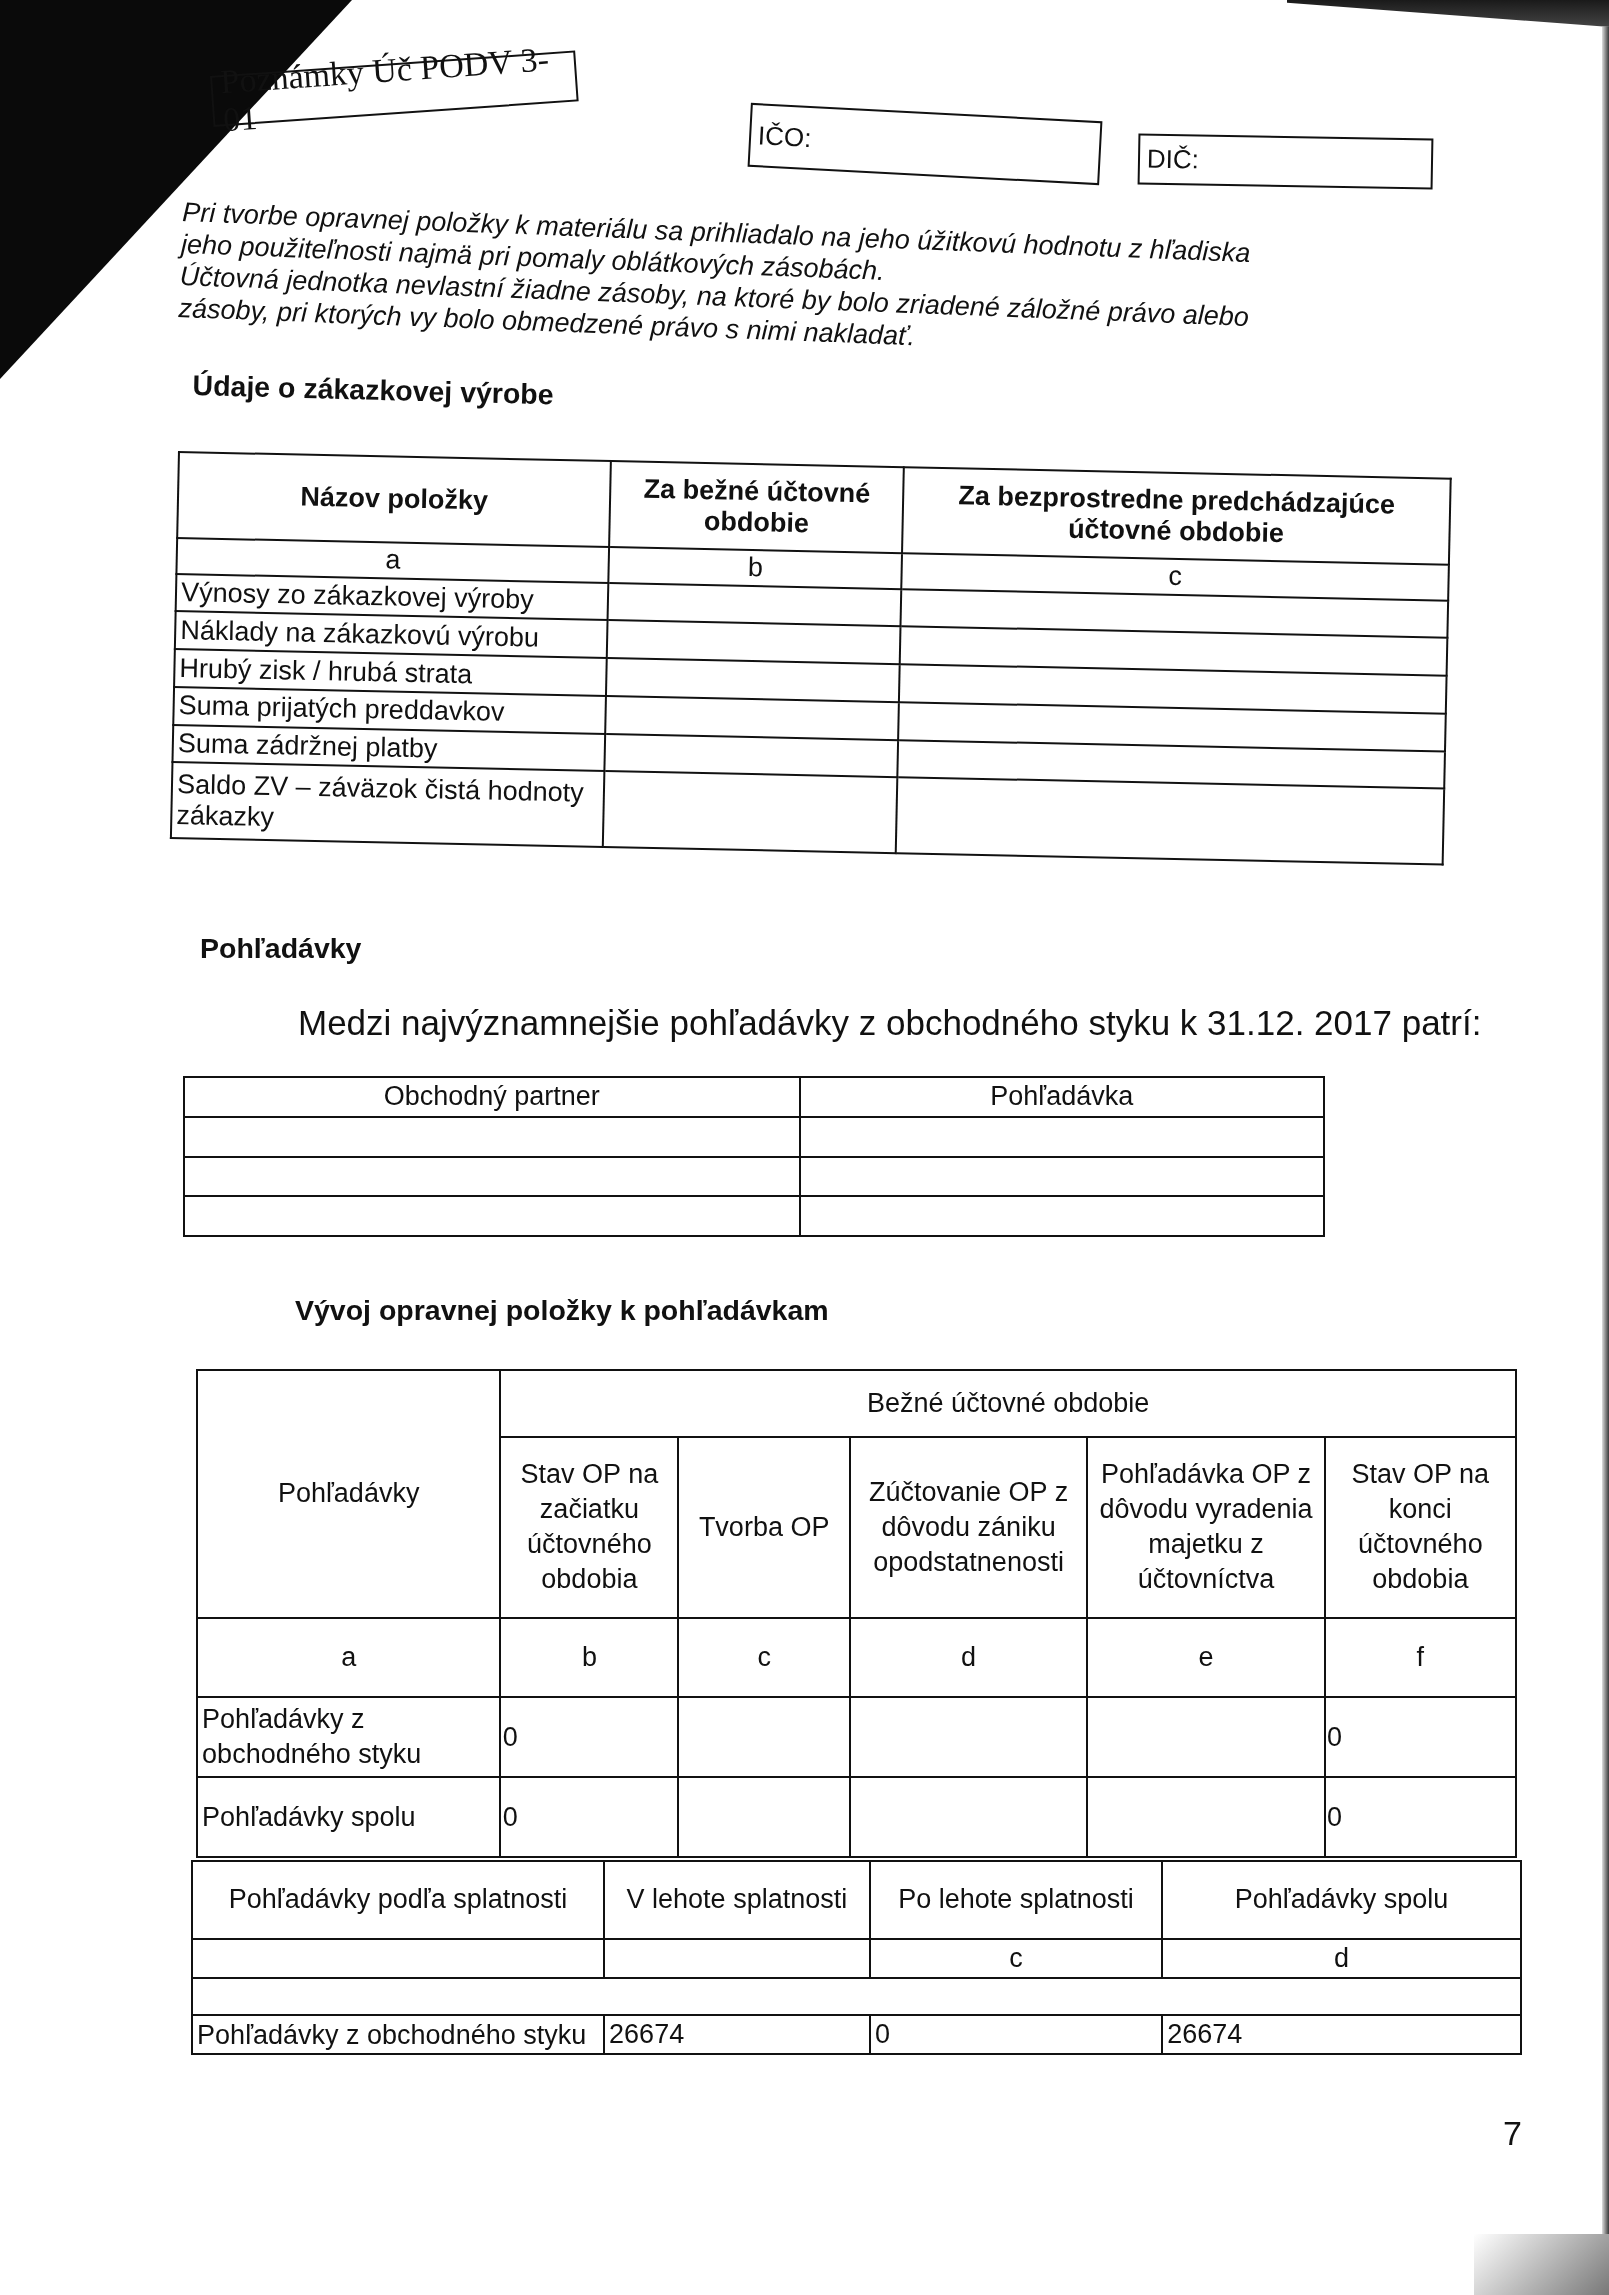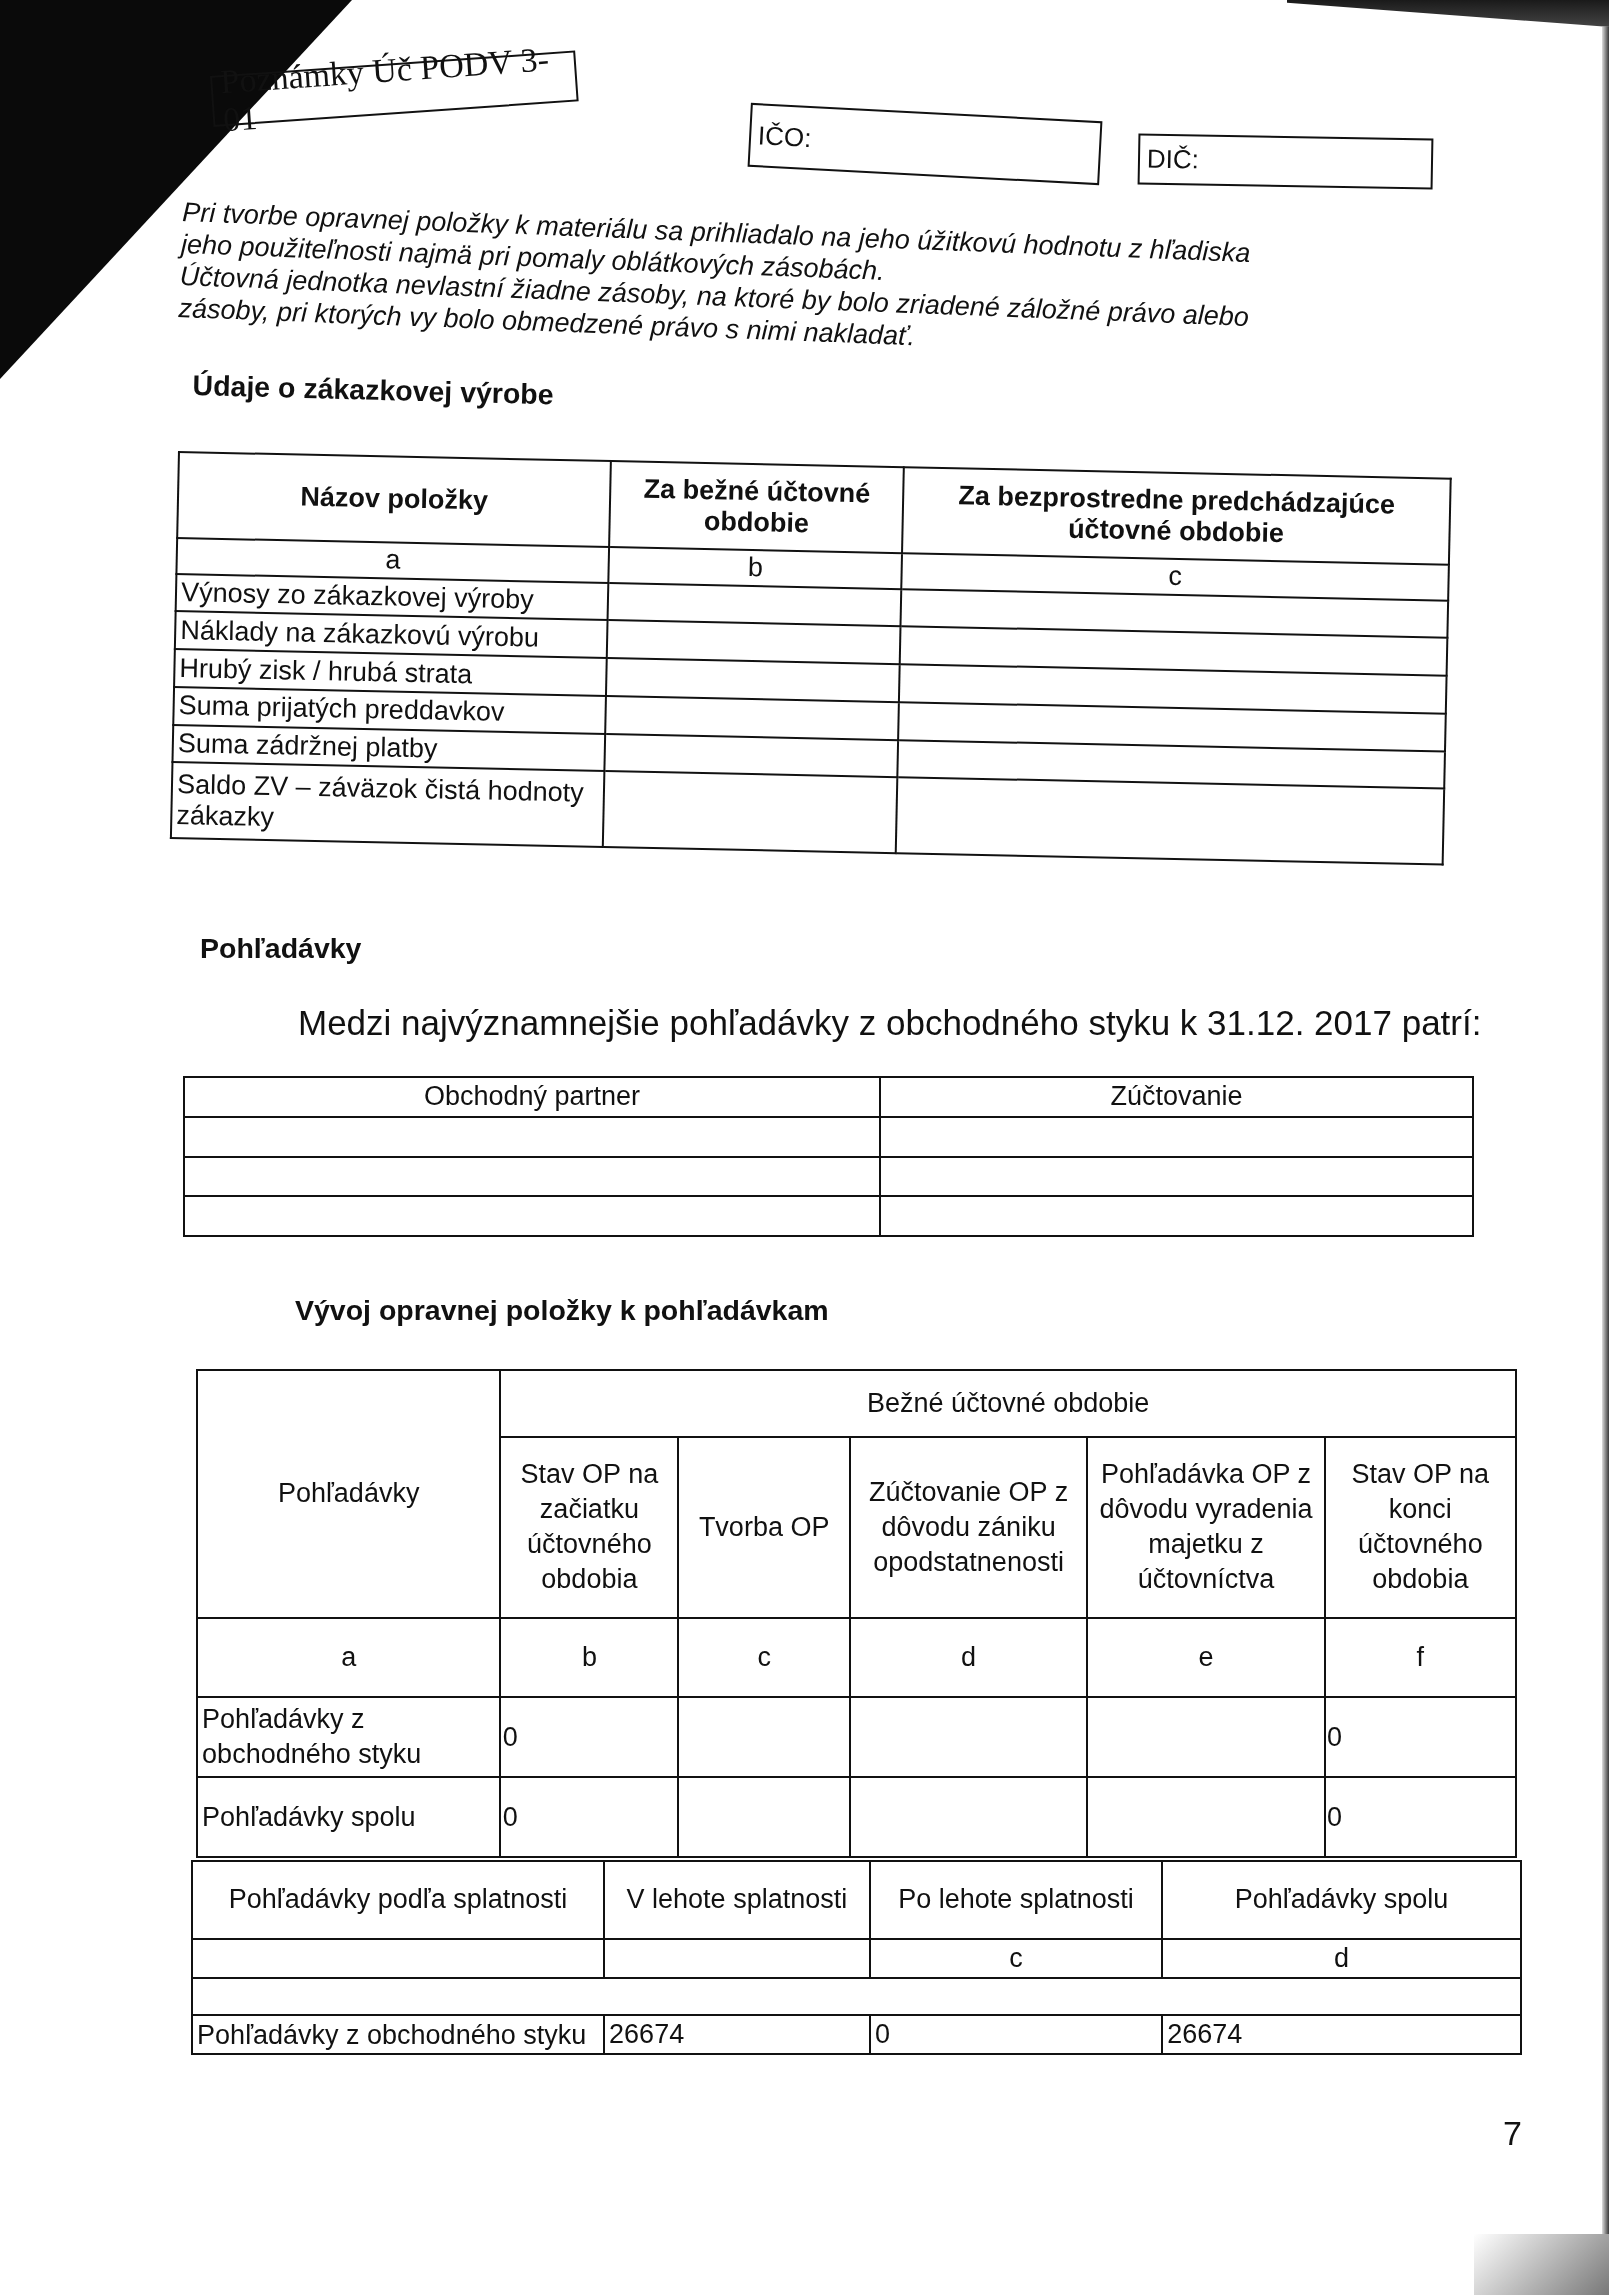--- a/index.html
+++ b/index.html
@@ -57,21 +57,21 @@
 
     table { border-collapse: collapse; position: absolute; }
     td, th { border: 2px solid #111; padding: 1.4px 4.1px; font-size: 27px; vertical-align: middle; }
 
     .t1 { left: 178px; top: 451px; width: 1274px; transform: rotate(1.2deg); transform-origin: left top; }
     .t1 th { font-weight: bold; text-align: center; height: 81px; }
     .t1 .lbl td { text-align: center; height: 31px; }
     .t1 td.name { text-align: left; height: 33px; }
     .t1 td.tall { height: 71px; }
 
-    .t2 { left: 183px; top: 1076px; width: 1291px; }
+    .t2 { left: 183px; top: 1076px; width: 1142px; }
     .t2 th { font-weight: normal; text-align: center; height: 35px; }
     .t2 td { height: 35px; }
 
     .t3 { left: 196px; top: 1369px; width: 1321px; }
     .t3 th { font-weight: normal; text-align: center; border-radius: 32px; }
     .t3 .super th { height: 62px; }
     .t3 .sub th { height: 176px; line-height: 35px; }
     .t3 .lbl td { text-align: center; height: 75px; }
     .t3 td.rowname { text-align: left; height: 75px; line-height: 35px; }
     .t3 td.val { text-align: left; padding-left: 1.4px; }
@@ -164,21 +164,21 @@
 <div class="h h2">Pohľadávky</div>
 <div class="lead">Medzi najvýznamnejšie pohľadávky z obchodného styku k 31.12. 2017 patrí:</div>
 <table class="t2">
   <colgroup>
       <col style="width:54%">
       <col style="width:46%">
     </colgroup>
   <tbody>
       <tr>
     <th>Obchodný partner</th>
-    <th>Zúčtovanie</th>
+    <th>Pohľadávka</th>
   </tr>
   <tr>
     <td></td>
     <td></td>
   </tr>
   <tr>
     <td></td>
     <td></td>
   </tr>
   <tr>

